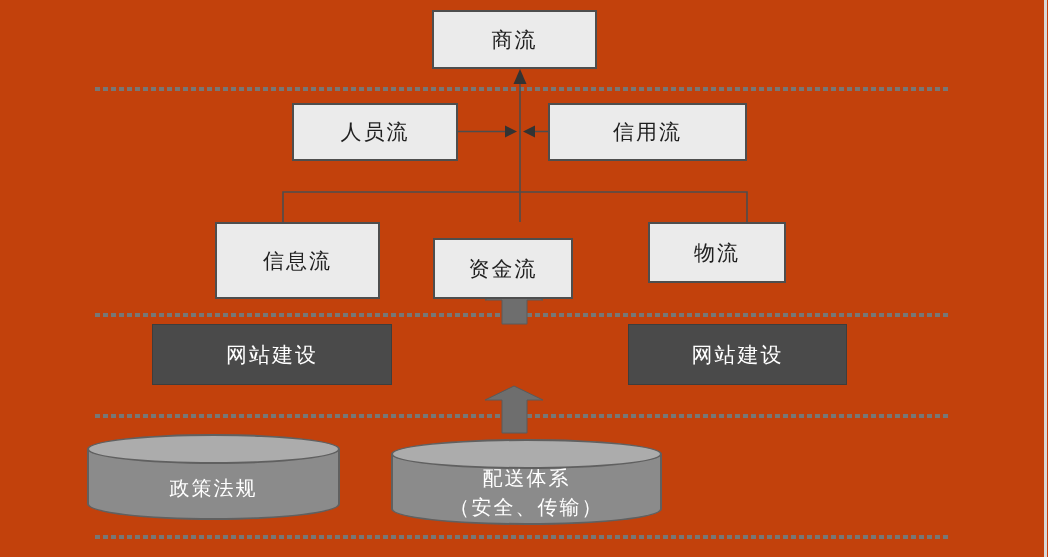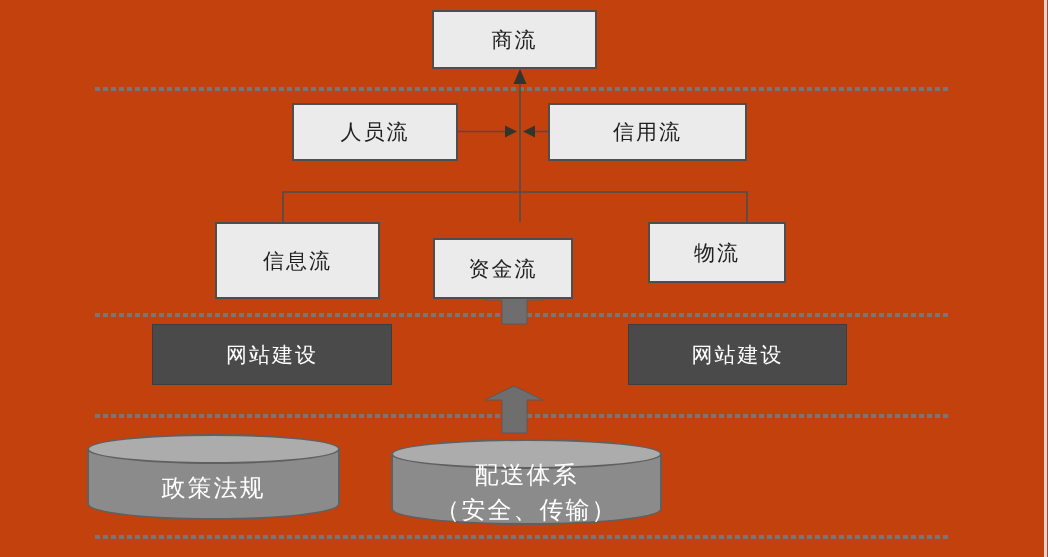--- a/index.html
+++ b/index.html
@@ -77,21 +77,21 @@
     z-index: 1;
   }
   .cyl-label {
     position: absolute;
     top: 26px; bottom: 4px; left: 0; right: 0;
     display: flex;
     flex-direction: column;
     align-items: center;
     justify-content: center;
     color: #ffffff;
-    font-size: 24px;
+    font-size: 20px;
     letter-spacing: 2px;
     line-height: 1.45;
     z-index: 3;
     text-align: center;
   }
 </style>
 </head>
 <body>
 
 <div class="canvas">

